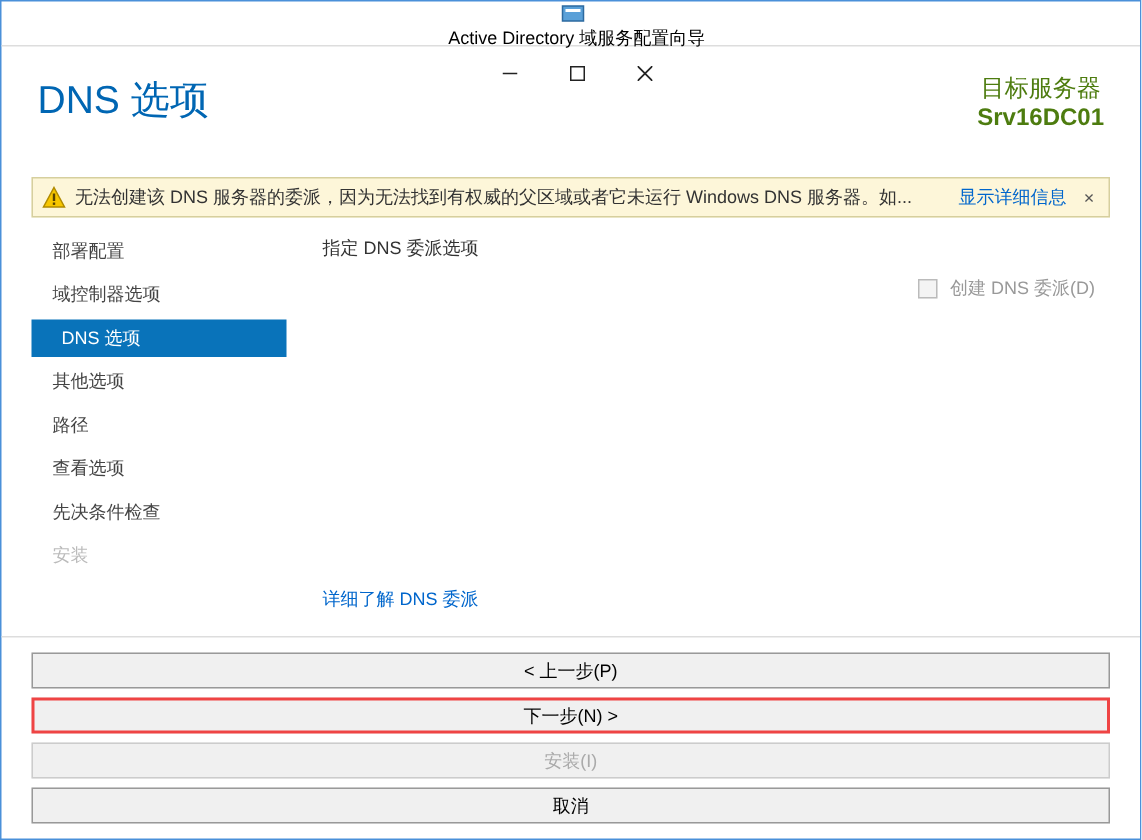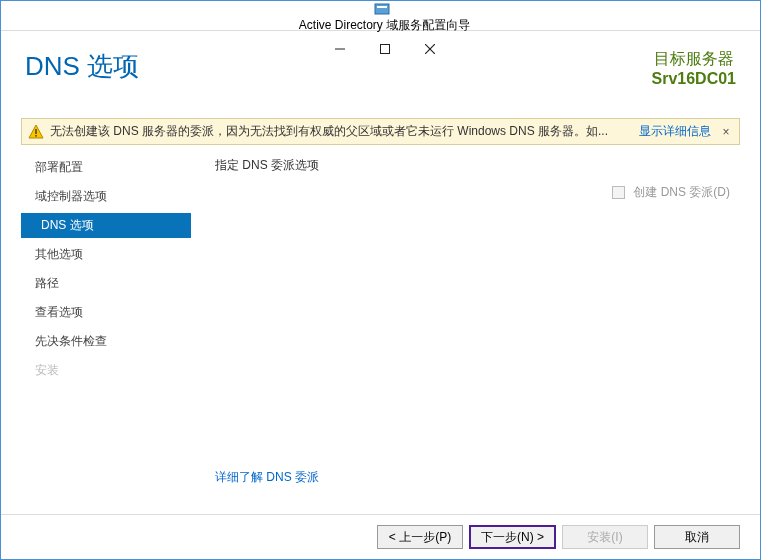--- a/index.html
+++ b/index.html
@@ -23,24 +23,24 @@
 .nav { width: 170px; padding-top: 2px; }
 .nav-item { padding: 4px 10px 4px 14px; font-size: 12px; color: #444; margin-bottom: 4px; cursor: default; }
 .nav-item.active { background: #0973ba; color: #fff; padding-left: 20px; }
 .nav-item.indent { padding-left: 20px; }
 .nav-item.disabled { color: #bbb; }
 .content { flex: 1; padding: 4px 10px 0 24px; display: flex; flex-direction: column; }
 .section-label { font-size: 12px; color: #333; margin-bottom: 10px; }
 .checkbox-row { display: flex; align-items: center; gap: 8px; padding-left: 4px; justify-content: flex-end; }
 .checkbox { width: 13px; height: 13px; border: 1px solid #bbb; background: #f4f4f4; }
 .checkbox-label { color: #999; font-size: 12px; }
-.more-link { margin-top: auto; margin-bottom: 28px; color: #0066cc; font-size: 12px; cursor: pointer; }
-.footer { border-top: 1px solid #ddd; padding: 10px 20px; display: flex; justify-content: flex-end; gap: 6px; }
+.more-link { margin-top: auto; margin-bottom: 16px; color: #0066cc; font-size: 12px; cursor: pointer; }
+.footer { border-top: 1px solid #ddd; padding: 10px 20px; display: flex; justify-content: flex-end; gap: 6px; flex-direction: column; }
 .btn { min-width: 86px; height: 24px; border: 1px solid #999; background: #f0f0f0; font-size: 12px; padding: 0 10px; cursor: pointer; }
-.btn.default { border: 2px solid #4c1d95; }
+.btn.default { border: 2px solid #ef4444; }
 .btn:disabled { color: #aaa; border-color: #ccc; cursor: default; }
 </style>
 </head>
 <body>
 
 <div class="window">
 
   <div class="titlebar">
     <span class="titlebar-icon">
       <svg width="16" height="16" viewBox="0 0 16 16">

